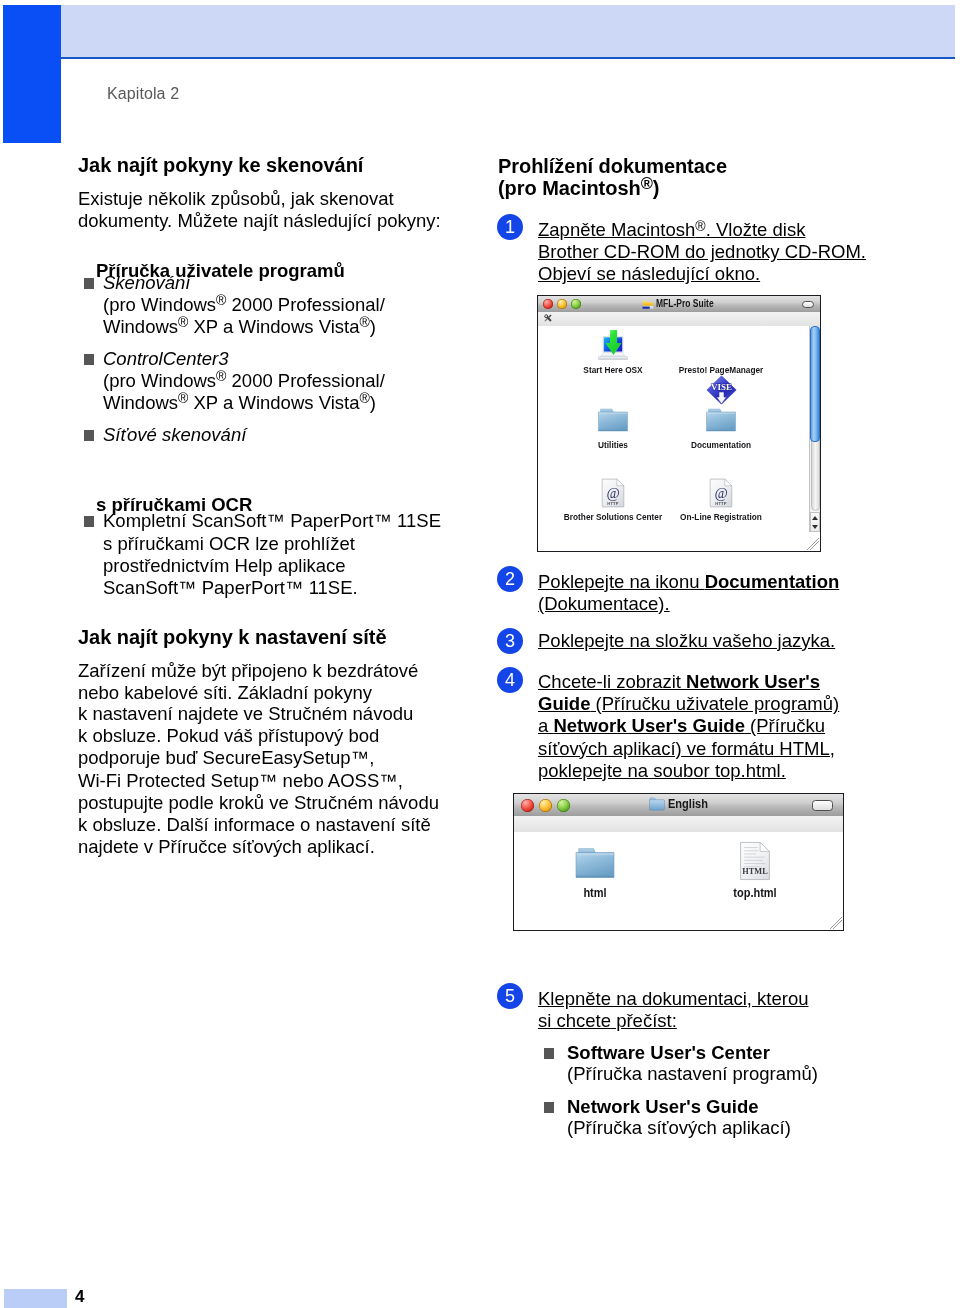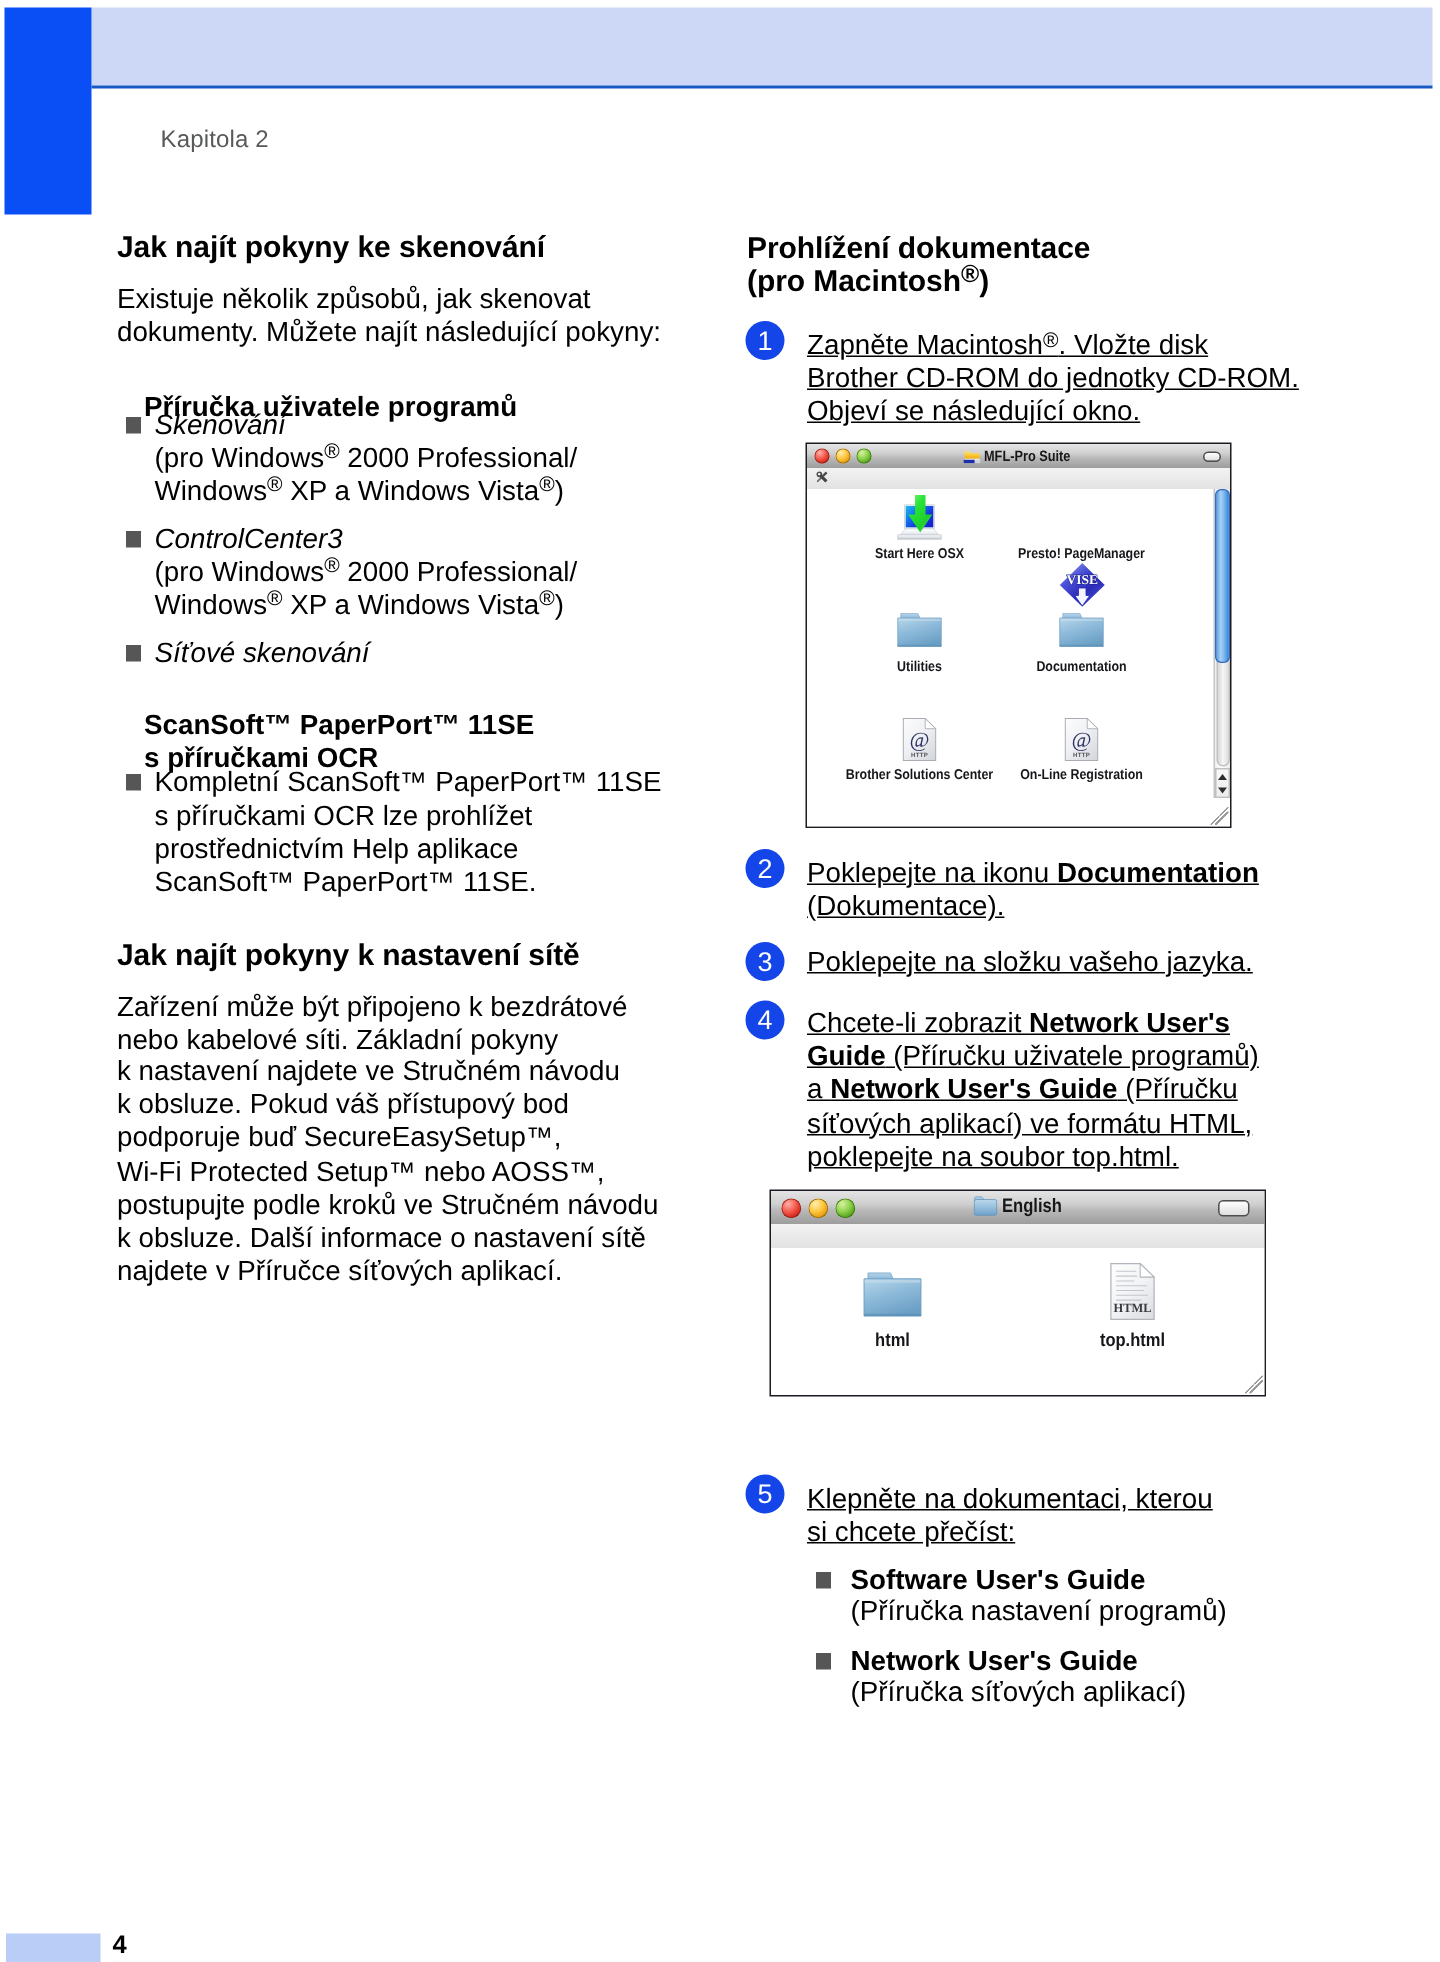--- a/index.html
+++ b/index.html
@@ -109,21 +109,21 @@
       <span class="ital">ControlCenter3</span><br>
       <span>(pro Windows<sup class="reg">®</sup> 2000 Professional/<br>Windows<sup class="reg">®</sup> XP a Windows Vista<sup class="reg">®</sup>)</span>
     </div>
 
     <div class="b-item abs" style="top:274px">
       <span class="sq"></span>
       <span class="ital">Síťové skenování</span>
     </div>
 
     <h3 class="subh abs" style="top:304px">
-      <span>ScanSoft™ PaperPort™ 11SE</span><br>
+      <br>
       <span>s příručkami OCR</span>
     </h3>
 
     <div class="b-item abs" style="top:360px">
       <span class="sq"></span>
       <span>Kompletní ScanSoft<span class="tm">™</span> PaperPort<span class="tm">™</span> 11SE<br>s příručkami OCR lze prohlížet<br>prostřednictvím Help aplikace<br>ScanSoft<span class="tm">™</span> PaperPort<span class="tm">™</span> 11SE.</span>
     </div>
 
     <h2 class="sect abs" style="top:476px">Jak najít pokyny k nastavení sítě</h2>
     <p class="body abs" style="top:510px">Zařízení může být připojeno k bezdrátové<br>nebo kabelové síti. Základní pokyny<br>k nastavení najdete ve Stručném návodu<br>k obsluze. Pokud váš přístupový bod<br>podporuje buď SecureEasySetup<span class="tm">™</span>,<br>Wi-Fi Protected Setup<span class="tm">™</span> nebo AOSS<span class="tm">™</span>,<br>postupujte podle kroků ve Stručném návodu<br>k obsluze. Další informace o nastavení sítě<br>najdete v Příručce síťových aplikací.</p>
@@ -154,21 +154,21 @@
       <span class="steptxt" style="top:0px">Chcete-li zobrazit <b>Network User's</b><br><b>Guide</b> (Příručku uživatele programů)<br>a <b>Network User's Guide</b> (Příručku<br>síťových aplikací) ve formátu HTML,<br>poklepejte na soubor top.html.</span>
     </div>
 
     <div class="step" style="top:838px">
       <span class="stepnum" style="top:-5px">5</span>
       <span class="steptxt" style="top:0px">Klepněte na dokumentaci, kterou<br>si chcete přečíst:</span>
     </div>
 
     <div class="fbul" style="position:absolute;left:40px;top:892px;width:340px">
       <span class="sq"></span>
-      <b>Software User's Guide</b><br>
+      <b>Software User's Center</b><br>
       <span>(Příručka nastavení programů)</span>
     </div>
 
     <div class="fbul" style="position:absolute;left:40px;top:946px;width:340px">
       <span class="sq"></span>
       <b>Network User's Guide</b><br>
       <span>(Příručka síťových aplikací)</span>
     </div>
   </div>
 

